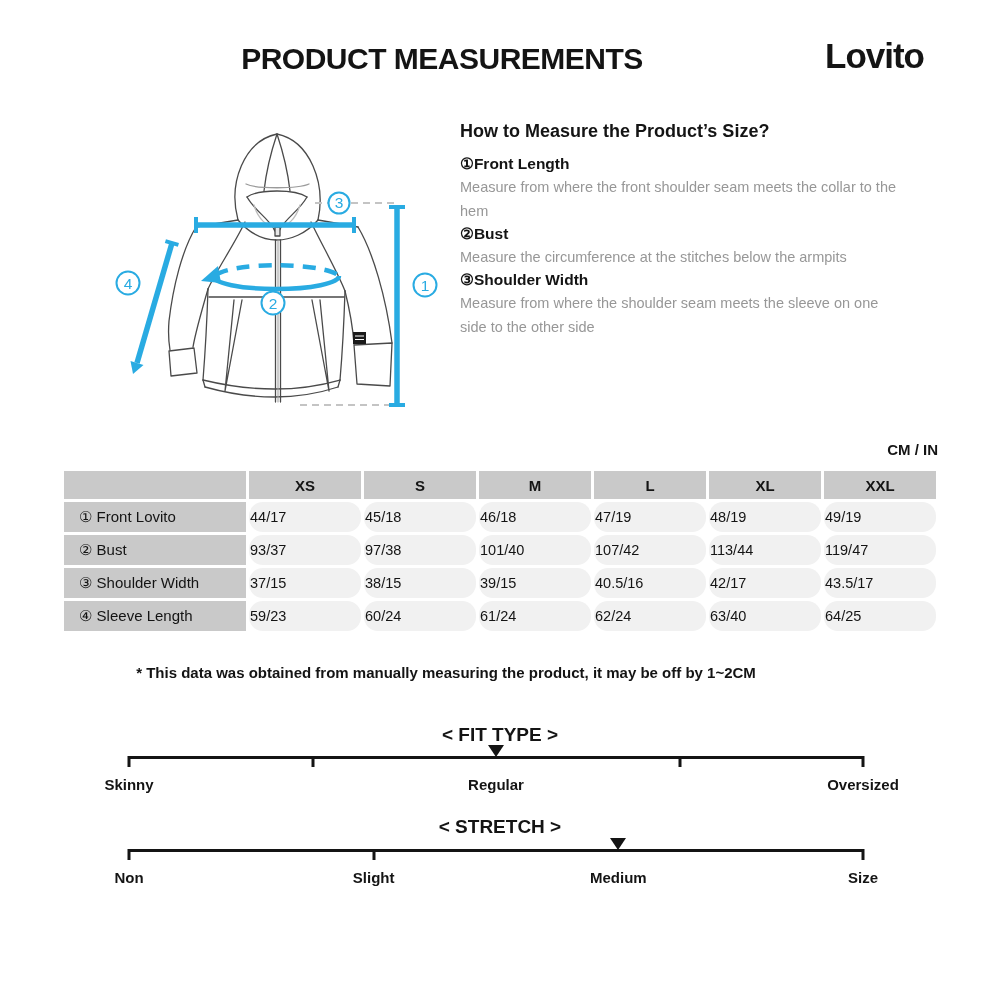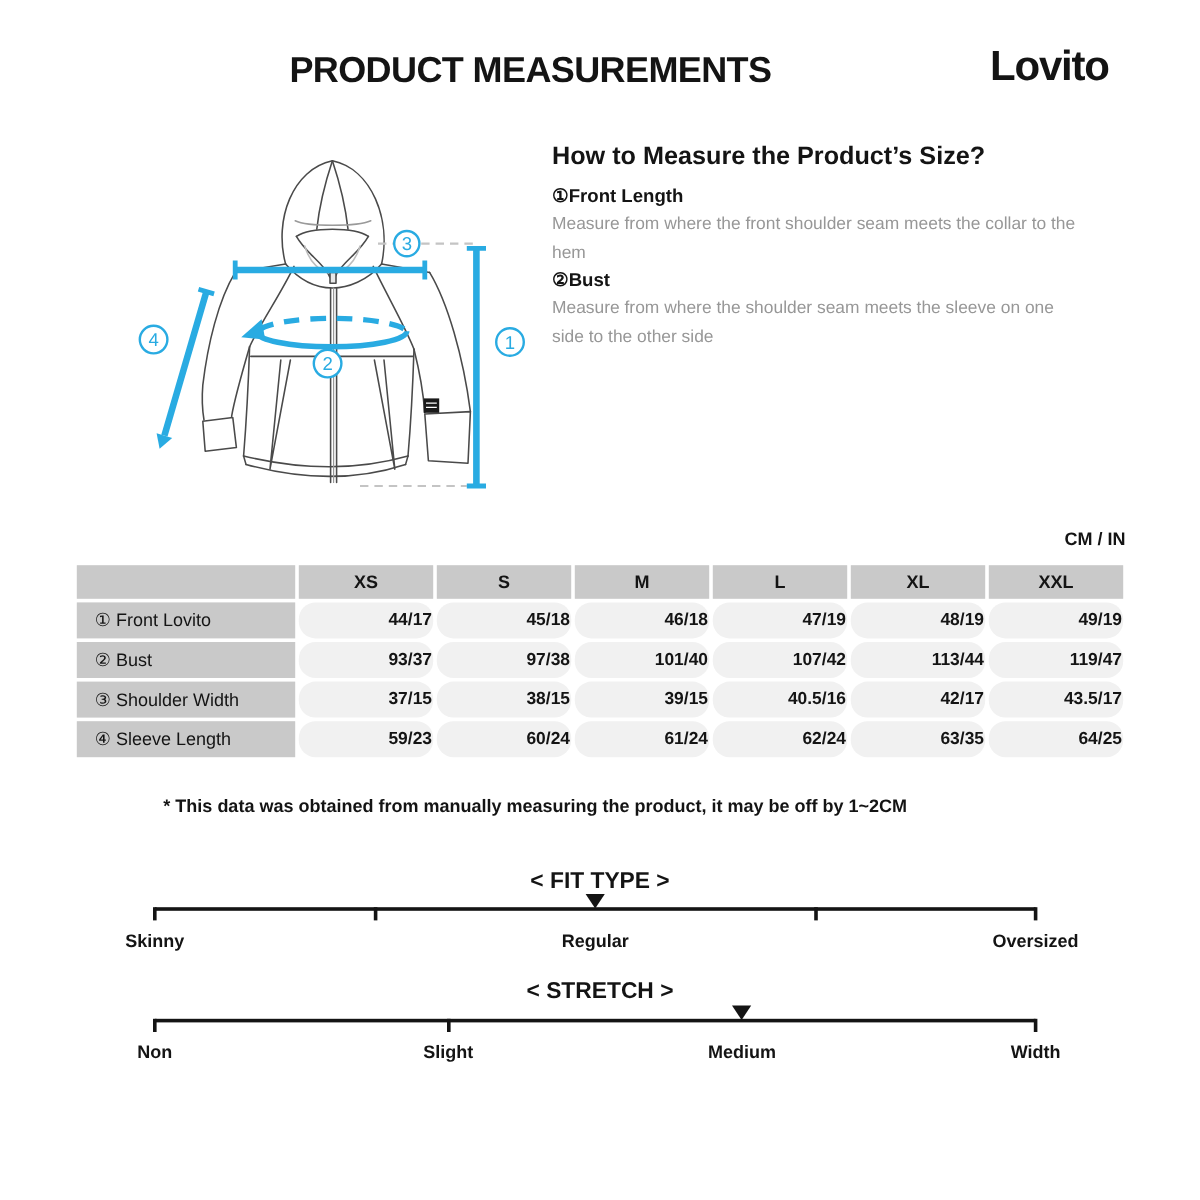--- a/index.html
+++ b/index.html
@@ -6,30 +6,30 @@
   #page{position:relative;width:1000px;height:1000px;background:#fff;overflow:hidden;
         font-family:"Liberation Sans",sans-serif;color:#141414;}
   .abs{position:absolute;}
 
   #title{top:42px;left:0;width:884px;text-align:center;font-size:30px;font-weight:800;letter-spacing:-.5px;}
   #brand{top:36px;right:76px;font-size:35px;font-weight:700;letter-spacing:-1px;}
 
   #diagram{left:95px;top:115px;}
 
   #howto{left:460px;top:120px;width:437px;}
-  #howto h2{margin:0 0 11px 0;font-size:21px;font-weight:700;line-height:22px;}
+  #howto h2{margin:0 0 11px 0;font-size:18px;font-weight:700;line-height:22px;}
   .hlabel{font-size:15.5px;font-weight:700;line-height:22px;}
   .hdesc{margin:0;font-size:14.5px;line-height:24px;color:#979797;}
 
   #units{right:62px;top:441px;font-size:15px;font-weight:700;}
 
   #sizes{position:absolute;left:61px;top:468px;border-collapse:separate;border-spacing:3px;table-layout:fixed;}
   #sizes th{background:#C9C9C9;font-size:15px;font-weight:700;height:26px;text-align:center;}
   #sizes td.rowlabel{background:#C9C9C9;font-size:15px;font-weight:400;height:28px;text-align:left;padding-left:15px;white-space:nowrap;}
-  #sizes td.val{background:#F1F1F1;font-size:14.5px;font-weight:700;text-align:right;border-radius:14px;}
+  #sizes td.val{background:#F1F1F1;font-size:14.5px;font-weight:400;text-align:left;border-radius:14px;}
 
   #disclaimer{top:664px;left:0;width:892px;text-align:center;font-size:15px;font-weight:700;}
 
   .scale-title{left:0;width:1000px;text-align:center;font-size:19px;font-weight:800;}
   #fit-title{top:724px;}
   #stretch-title{top:816px;}
   .track{position:absolute;left:129px;width:734px;height:40px;}
   #fit-track{top:756px;}
   #stretch-track{top:849px;}
   .track .line{position:absolute;left:0;top:0;width:100%;height:3px;background:#141414;}
@@ -122,22 +122,24 @@
   </svg>
 
   <div class="abs" id="howto">
     <h2>How to Measure the Product’s Size?</h2>
     <div>
       <div class="hlabel">①Front Length</div>
       <p class="hdesc">Measure from where the front shoulder seam meets the collar to the hem</p>
     </div>
     <div>
       <div class="hlabel">②Bust</div>
+      <p class="hdesc">Measure the circumference at the stitches below the armpits</p>
     </div>
     <div>
+      <div class="hlabel">③Shoulder Width</div>
       <p class="hdesc">Measure from where the shoulder seam meets the sleeve on one side to the other side</p>
     </div>
   </div>
 
   <div class="abs" id="units">CM / IN</div>
 
   <table id="sizes">
     <colgroup>
       <col style="width:182px">
         <col style="width:112px">
@@ -183,21 +185,21 @@
       <td class="val">40.5/16</td>
       <td class="val">42/17</td>
       <td class="val">43.5/17</td>
     </tr>
     <tr>
       <td class="rowlabel">④ Sleeve Length</td>
       <td class="val">59/23</td>
       <td class="val">60/24</td>
       <td class="val">61/24</td>
       <td class="val">62/24</td>
-      <td class="val">63/35</td>
+      <td class="val">63/40</td>
       <td class="val">64/25</td>
     </tr>
   </tbody>
     </table>
 
   <div class="abs" id="disclaimer">* This data was obtained from manually measuring the product, it may be off by 1~2CM</div>
 
   <div class="abs scale-title" id="fit-title">&lt; FIT TYPE &gt;</div>
   <div class="track" id="fit-track">
     <div class="line"></div>
@@ -214,16 +216,16 @@
   <div class="abs scale-title" id="stretch-title">&lt; STRETCH &gt;</div>
   <div class="track" id="stretch-track">
     <div class="line"></div>
     <div class="tick" style="left:0%"></div>
     <div class="tick" style="left:33.33%"></div>
     <div class="tick" style="left:100%"></div>
     <div class="marker" style="left:66.67%"></div>
     <div class="slabel" style="left:0%">Non</div>
     <div class="slabel" style="left:33.33%">Slight</div>
     <div class="slabel" style="left:66.67%">Medium</div>
-    <div class="slabel" style="left:100%">Width</div>
+    <div class="slabel" style="left:100%">Size</div>
   </div>
 
 </div>
 
 </body></html>

